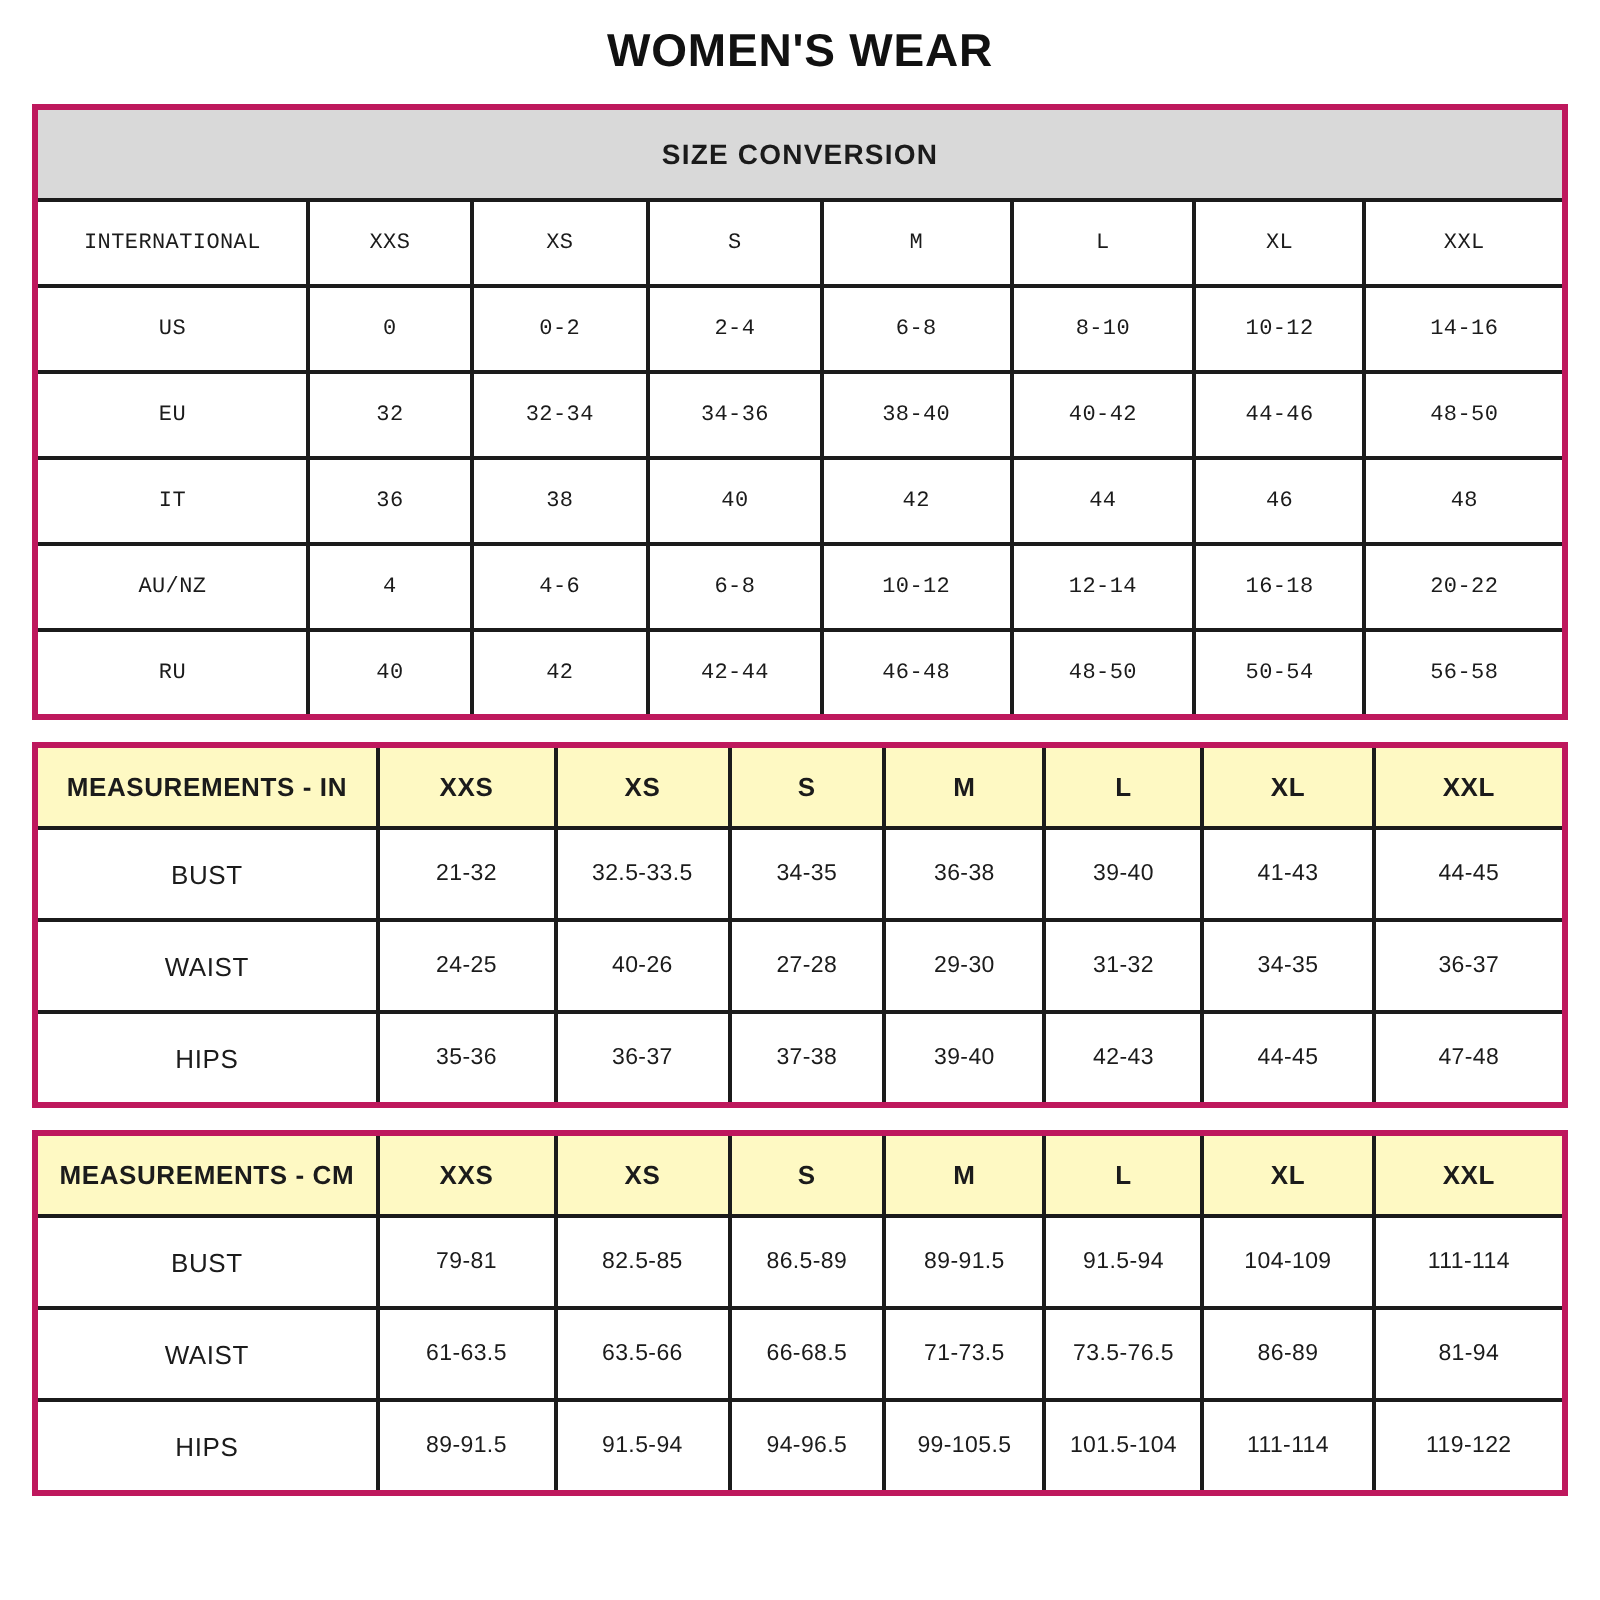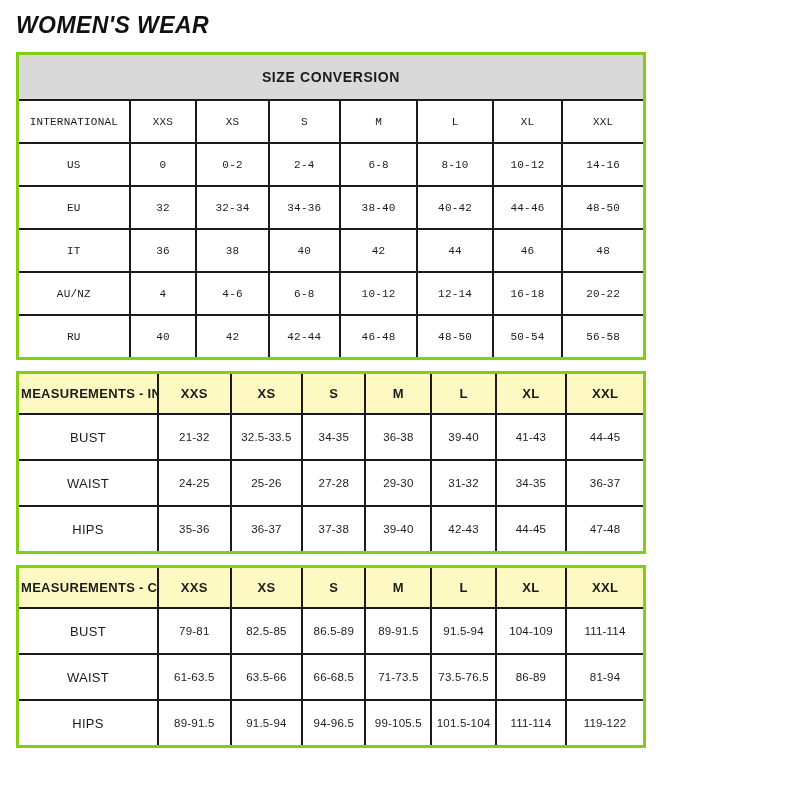--- a/index.html
+++ b/index.html
@@ -3,26 +3,26 @@
 <meta charset="utf-8">
 <style>
   html,body{margin:0;padding:0;background:#ffffff;}
   body{
     width:800px;height:800px;overflow:hidden;
     font-family:"Liberation Sans",sans-serif;color:#1b1b1b;
     -webkit-font-smoothing:antialiased;
   }
   .page{width:800px;height:800px;box-sizing:border-box;padding:6px 16px 0 16px;}
   .page-title{
-    text-align:left;font-size:23px;font-weight:700;letter-spacing:.4px;
-    margin:6px 0 13px 0;color:#111;font-style:italic;
+    text-align:center;font-size:23px;font-weight:700;letter-spacing:.4px;
+    margin:6px 0 13px 0;color:#111;
   }
   table{
-    width:630px;border-collapse:collapse;table-layout:fixed;
-    border:3px solid #84cc16;margin:0 0 11px 0;padding-left:12px;
+    width:768px;border-collapse:collapse;table-layout:fixed;
+    border:3px solid #be185d;margin:0 0 11px 0;padding-left:12px;
   }
   td{
     border:2px solid #1b1b1b;text-align:center;vertical-align:middle;
     padding:0 2px;overflow:hidden;white-space:nowrap;
   }
   
   .t1 .title-row td{height:44px;background:#d9d9d9;font-weight:700;font-size:14px;letter-spacing:.6px;}
   .t1 .data-row td{height:41px;font-size:11px;font-weight:500;letter-spacing:.2px;font-family:Liberation Mono, monospace;}
   
   .tm .head-row td{height:39px;background:#fef9c3;font-weight:700;font-size:13px;letter-spacing:.3px;}
@@ -143,21 +143,21 @@
       <td class="val">32.5-33.5</td>
       <td class="val">34-35</td>
       <td class="val">36-38</td>
       <td class="val">39-40</td>
       <td class="val">41-43</td>
       <td class="val">44-45</td>
     </tr>
     <tr class="data-row">
       <td class="lbl">WAIST</td>
       <td class="val">24-25</td>
-      <td class="val">25-26</td>
+      <td class="val">40-26</td>
       <td class="val">27-28</td>
       <td class="val">29-30</td>
       <td class="val">31-32</td>
       <td class="val">34-35</td>
       <td class="val">36-37</td>
     </tr>
     <tr class="data-row">
       <td class="lbl">HIPS</td>
       <td class="val">35-36</td>
       <td class="val">36-37</td>

